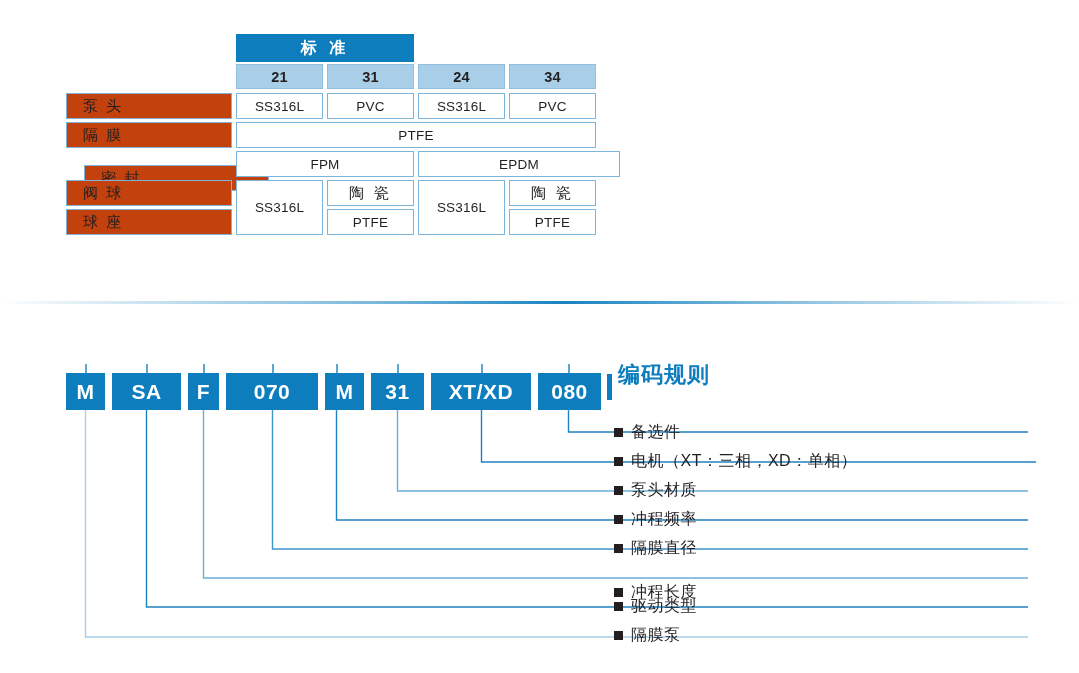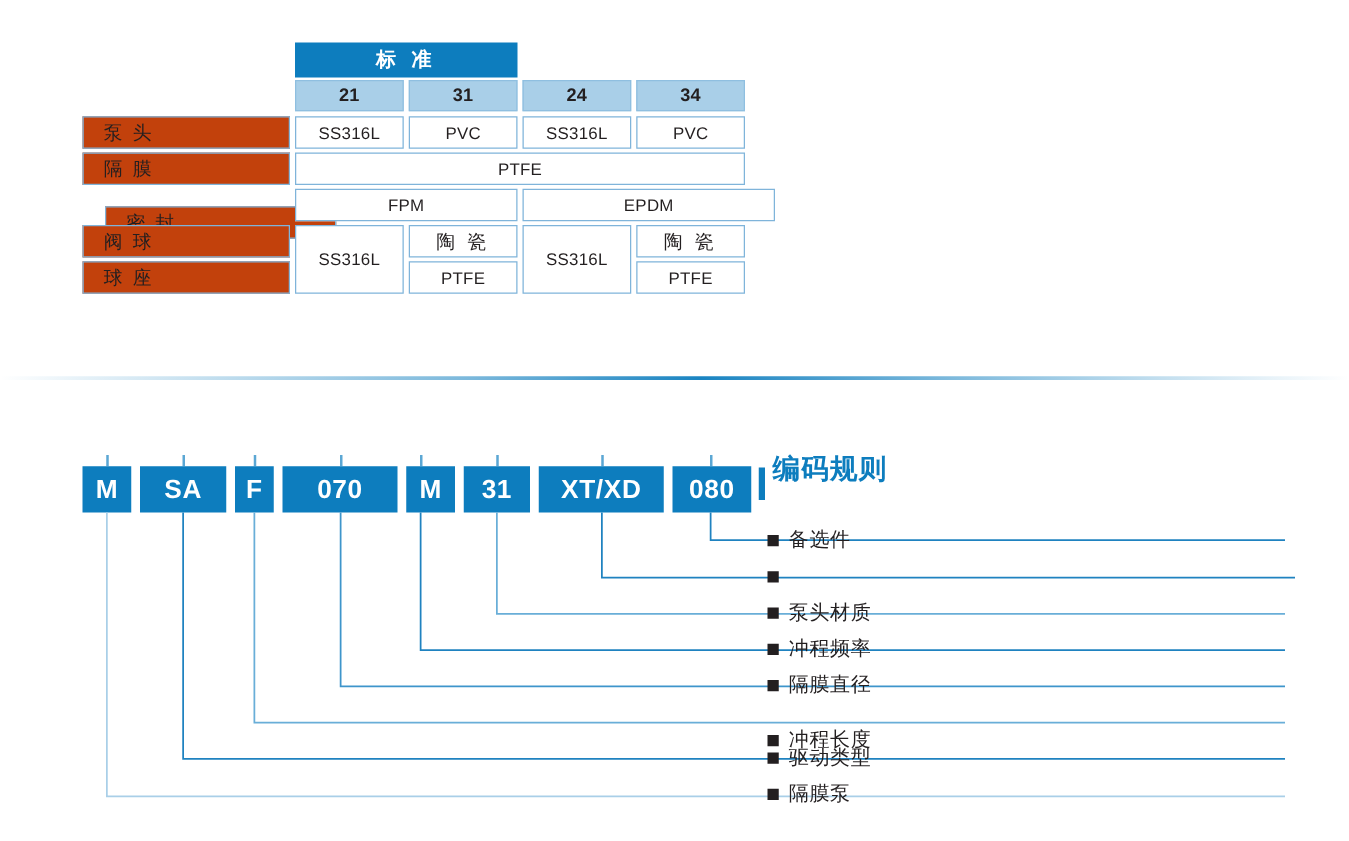--- a/index.html
+++ b/index.html
@@ -239,20 +239,21 @@
       <path d="M 85.5 410 L 85.5 637 L 1028 637" stroke="#a9cfe8"></path>
     </g>
   </svg>
 
   <div class="legend-row" style="top:418px;">
     <span class="legend-sq"></span>
     <span>备选件</span>
   </div>
   <div class="legend-row" style="top:447px;">
     <span class="legend-sq"></span>
+    <span>电机（XT：三相，XD：单相）</span>
   </div>
   <div class="legend-row" style="top:476px;">
     <span class="legend-sq"></span>
     <span>泵头材质</span>
   </div>
   <div class="legend-row" style="top:505px;">
     <span class="legend-sq"></span>
     <span>冲程频率</span>
   </div>
   <div class="legend-row" style="top:534px;">

